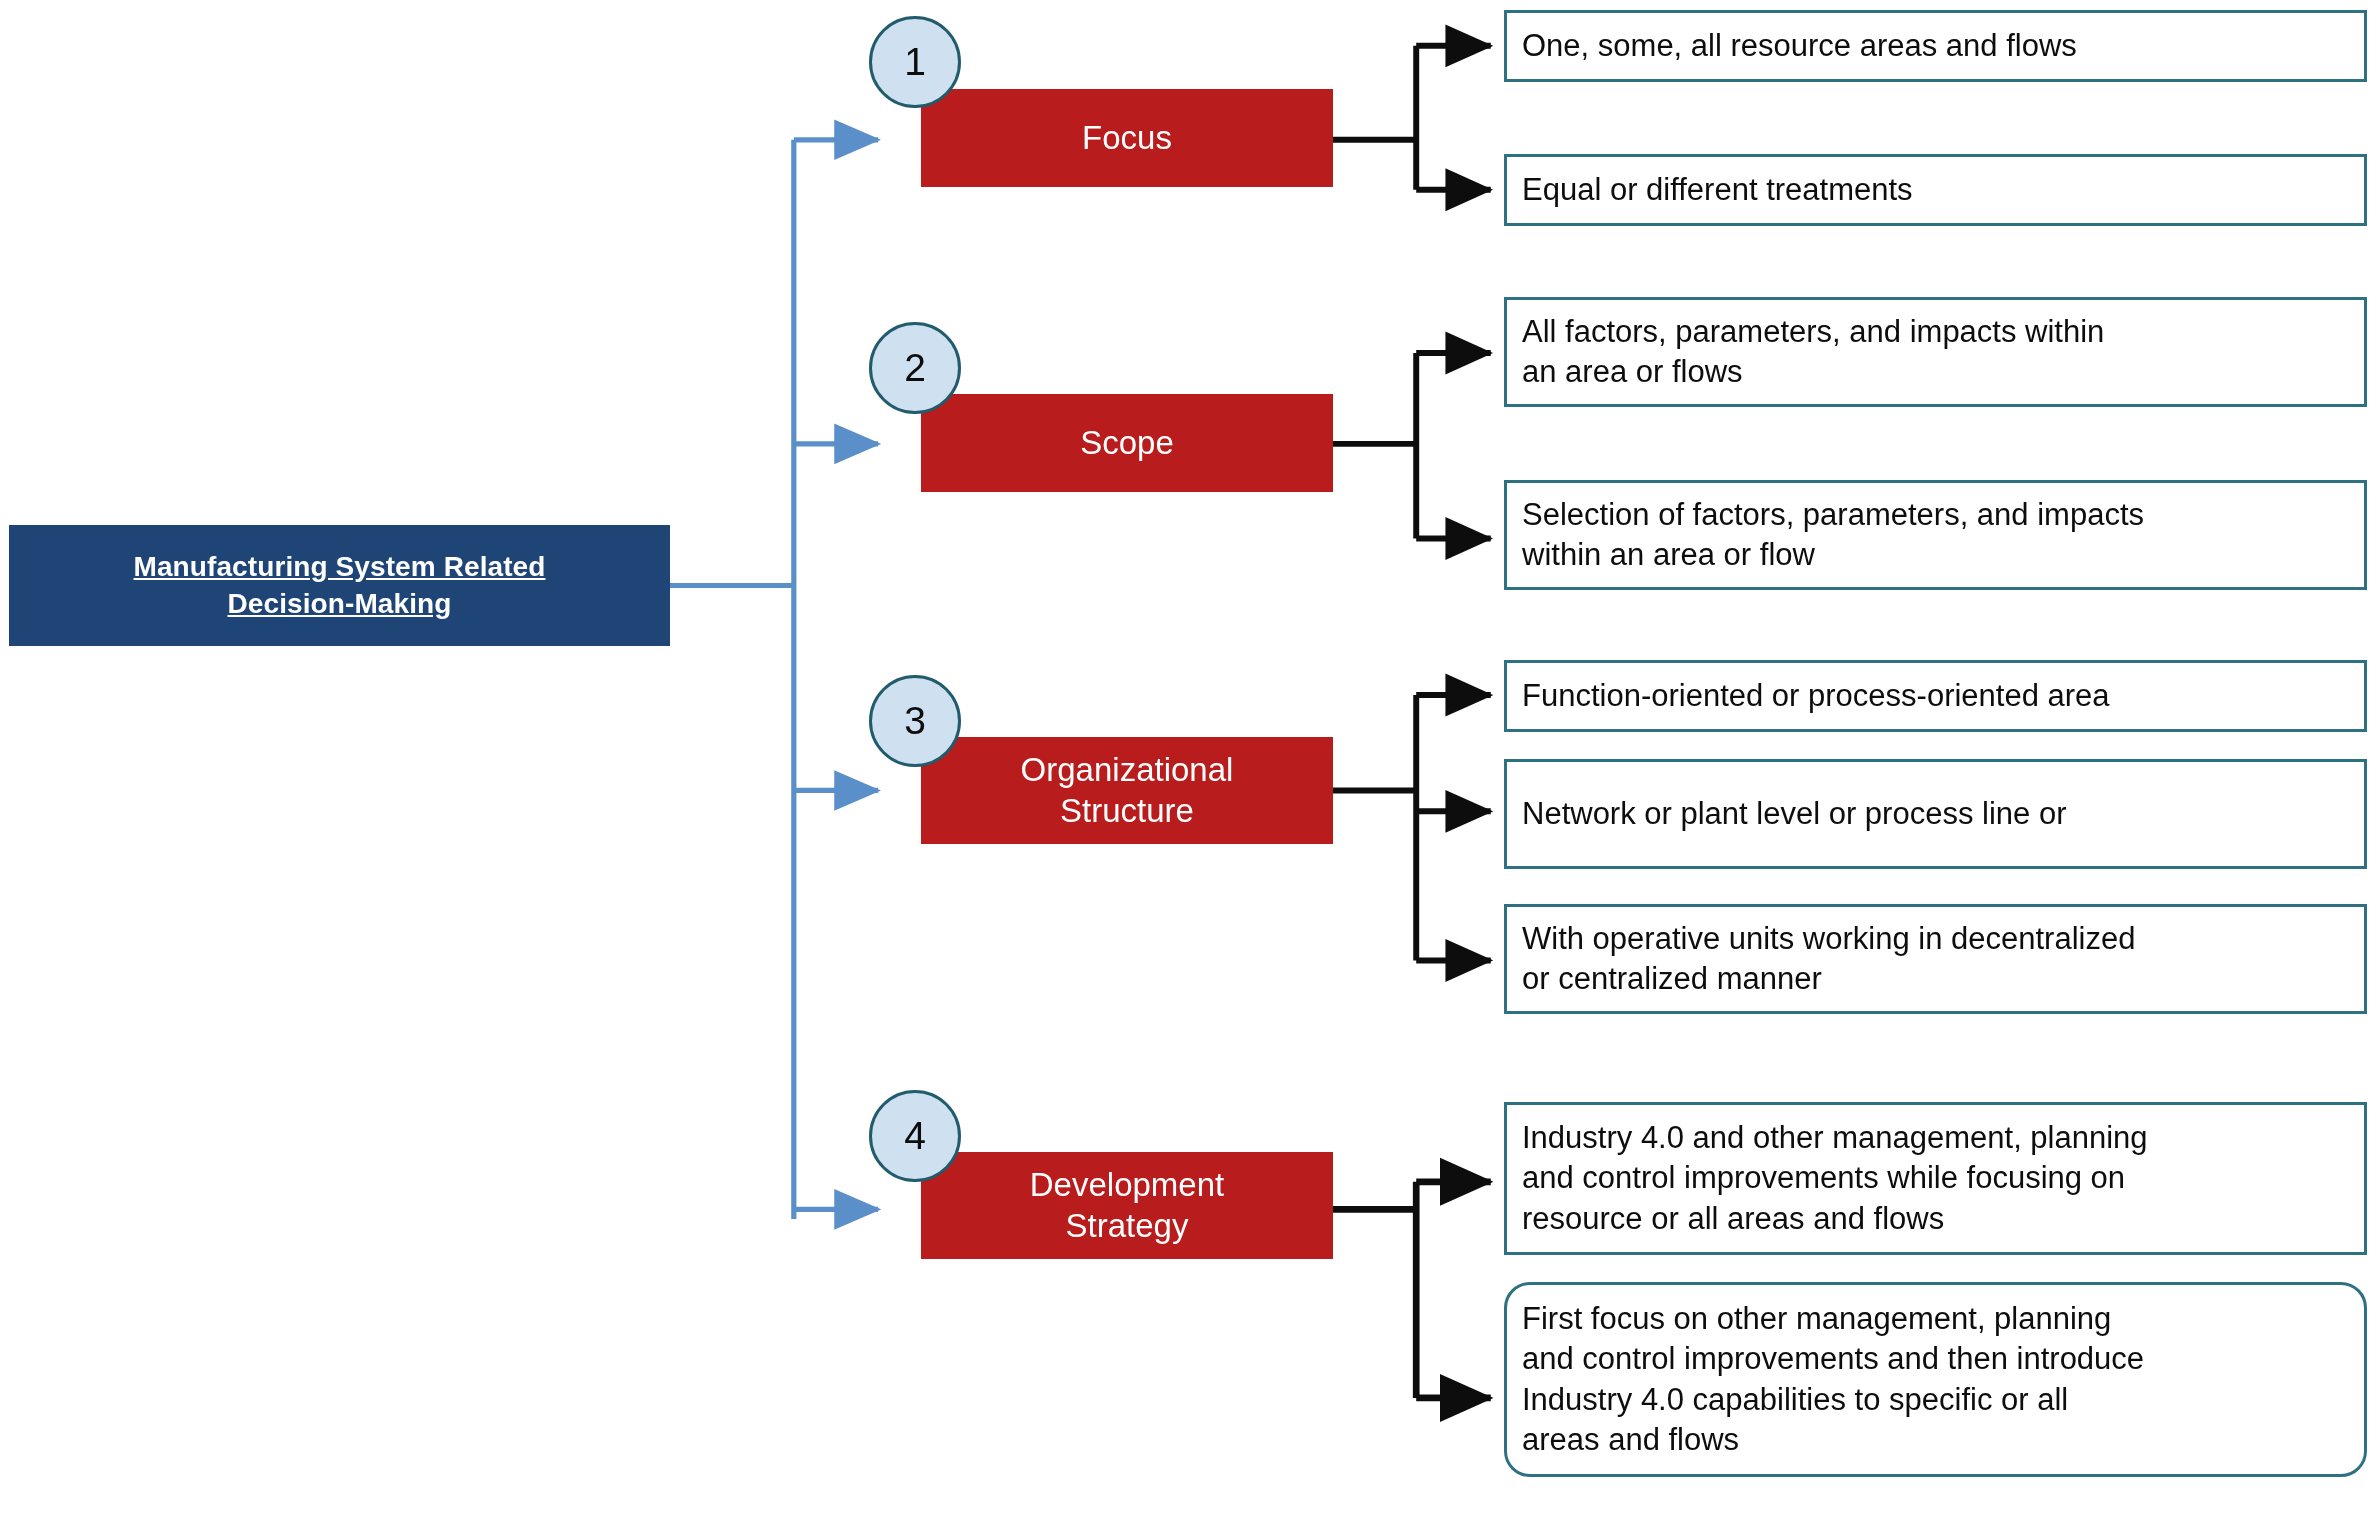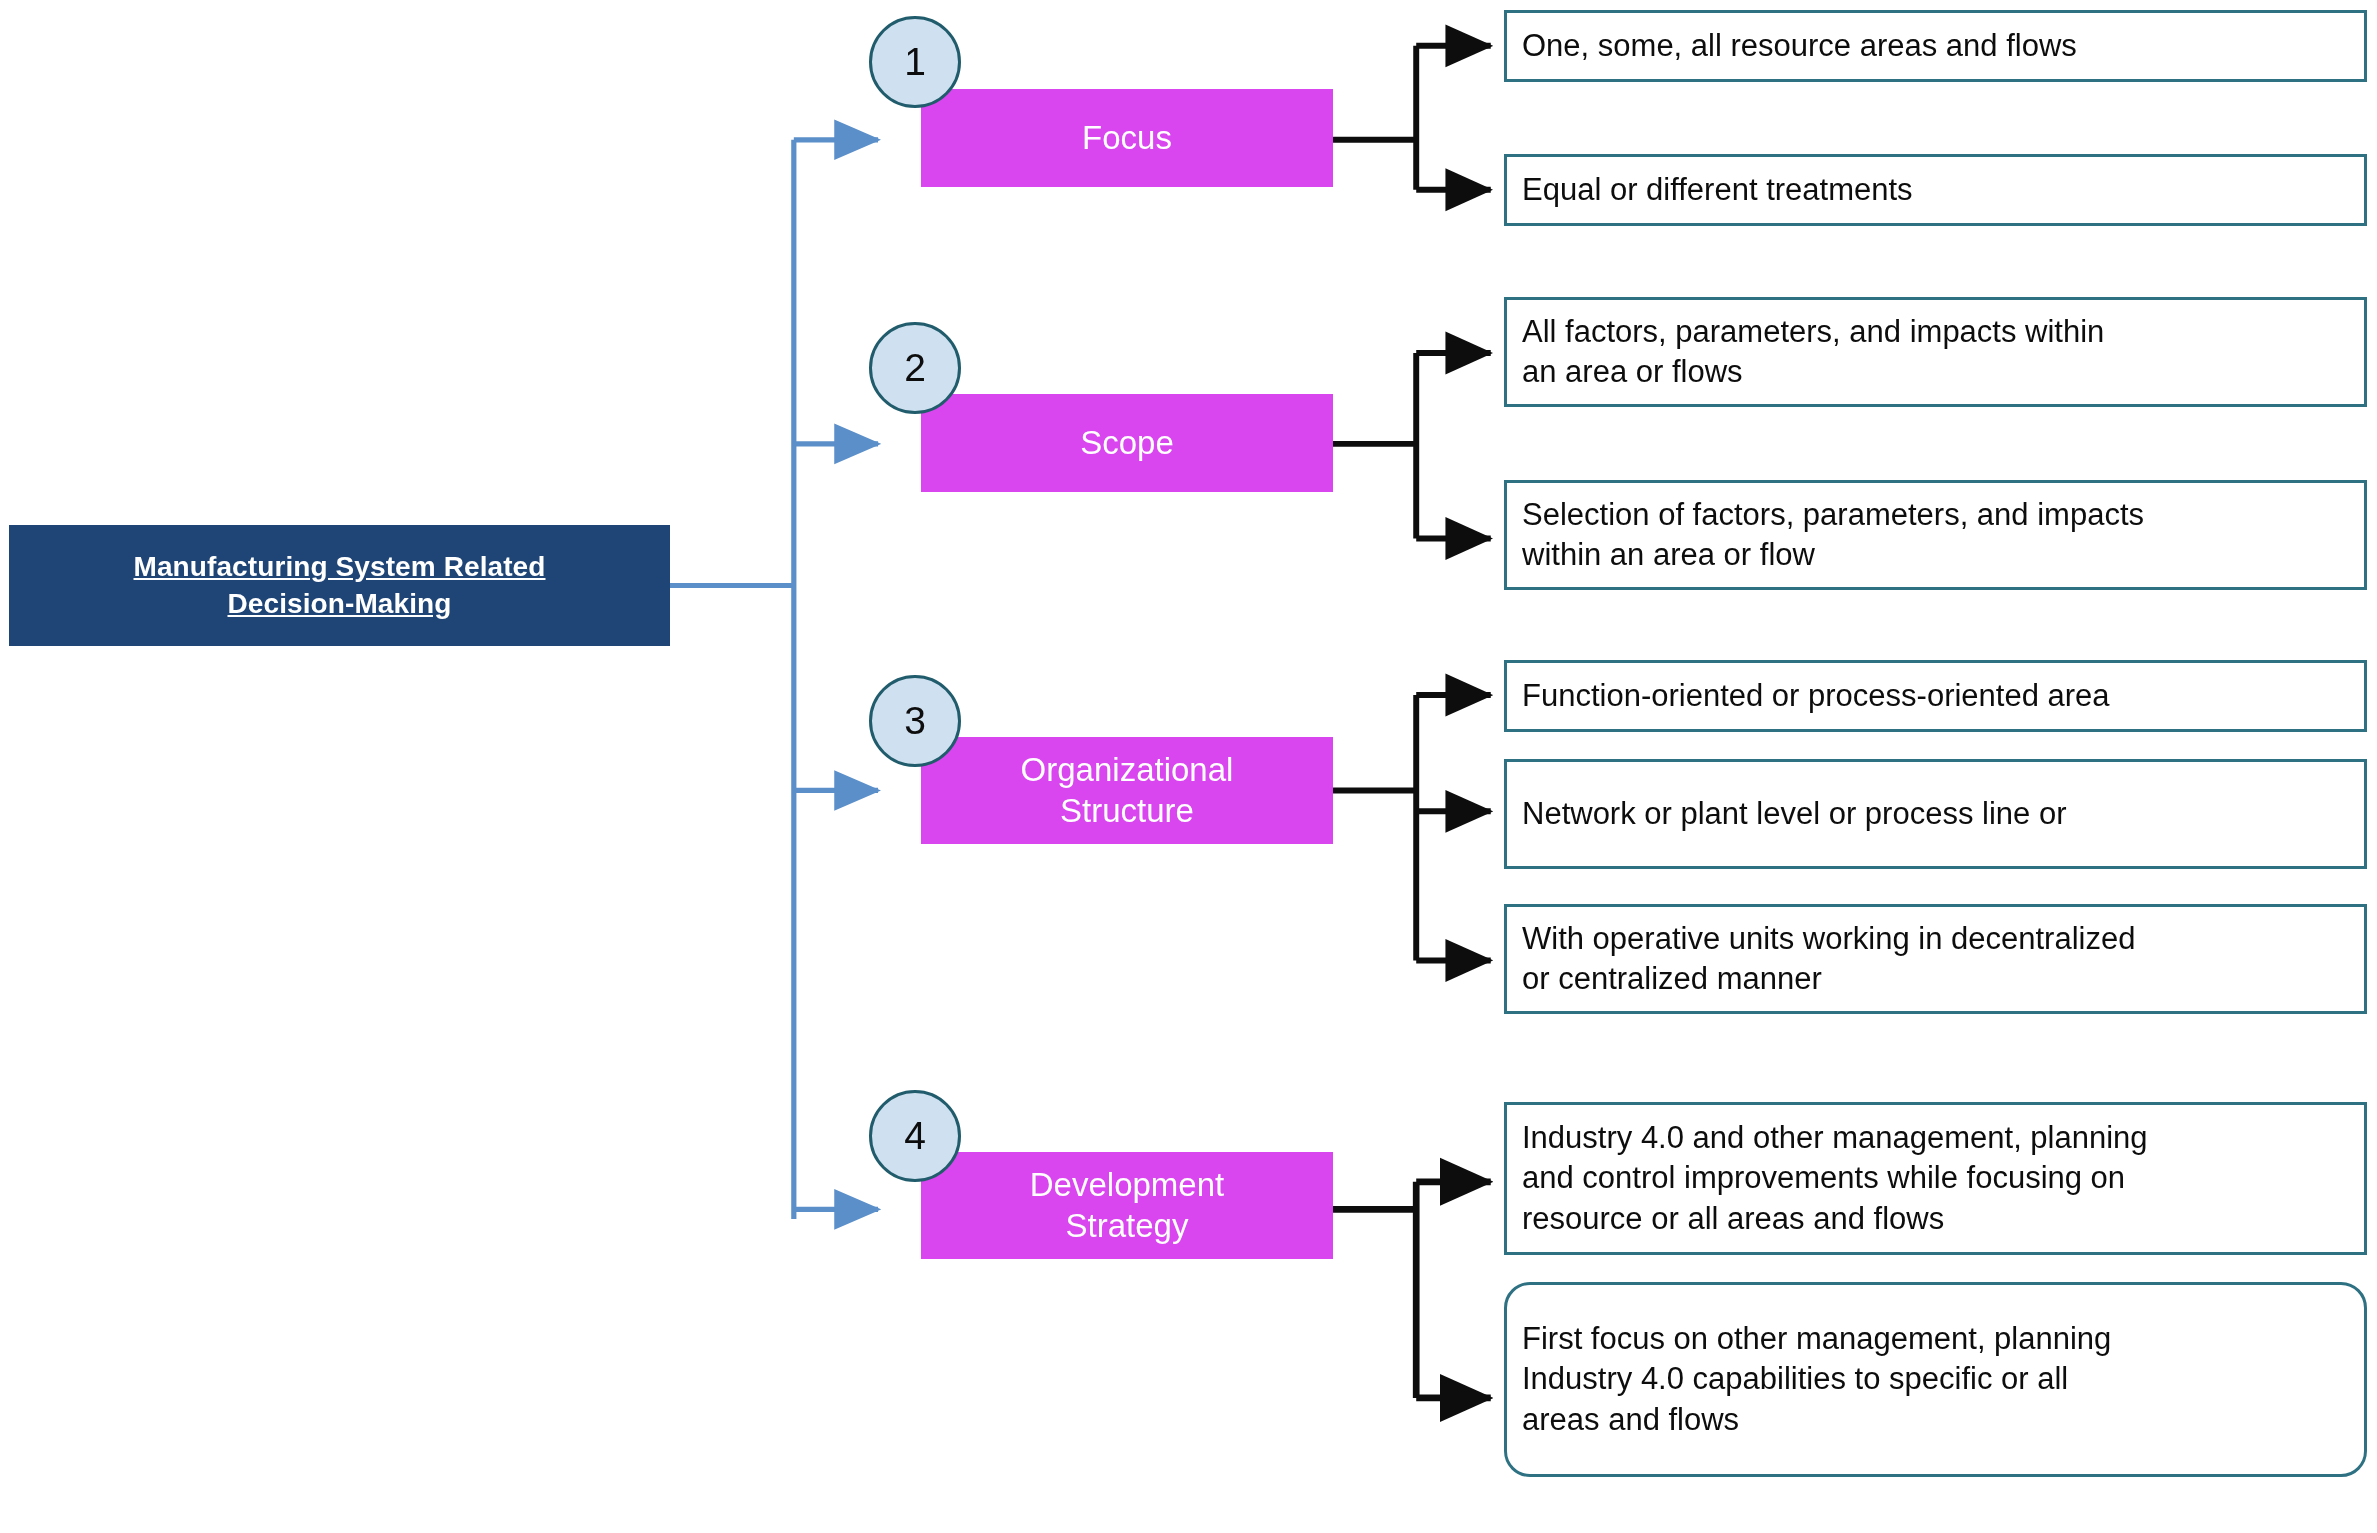--- a/index.html
+++ b/index.html
@@ -13,21 +13,21 @@
     color:#ffffff;
     font-weight:bold;
     display:flex;align-items:center;justify-content:center;
     text-align:center;
     line-height:1.30;
     letter-spacing:0.1px;
   }
 
   .cat-box{
     position:absolute;
-    background:#d946ef;
+    background:#b91c1c;
     color:#ffffff;
     display:flex;align-items:center;justify-content:center;
     text-align:center;
     line-height:1.22;
   }
 
   .num-circle{
     position:absolute;
     background:#cfe0f0;
     border:3.7px solid #215c6c;
@@ -199,19 +199,20 @@
   <div class="leaf-box" style="left:1504px;top:1102px;width:863px;height:153px;font-size:31px;">
     <span>
       <span style="display:block">Industry 4.0 and other management, planning</span>
       <span style="display:block">and control improvements while  focusing on</span>
       <span style="display:block">resource or all areas and flows</span>
     </span>
   </div>
   <div class="leaf-box" style="left:1504px;top:1282px;width:863px;height:195px;font-size:31px;border-radius:26px;">
     <span>
       <span style="display:block">First focus on other management, planning</span>
+      <span style="display:block">and control improvements and then introduce</span>
       <span style="display:block">Industry 4.0 capabilities to specific or all</span>
       <span style="display:block">areas and flows</span>
     </span>
   </div>
 
 </div>
 
 
 </body></html>

